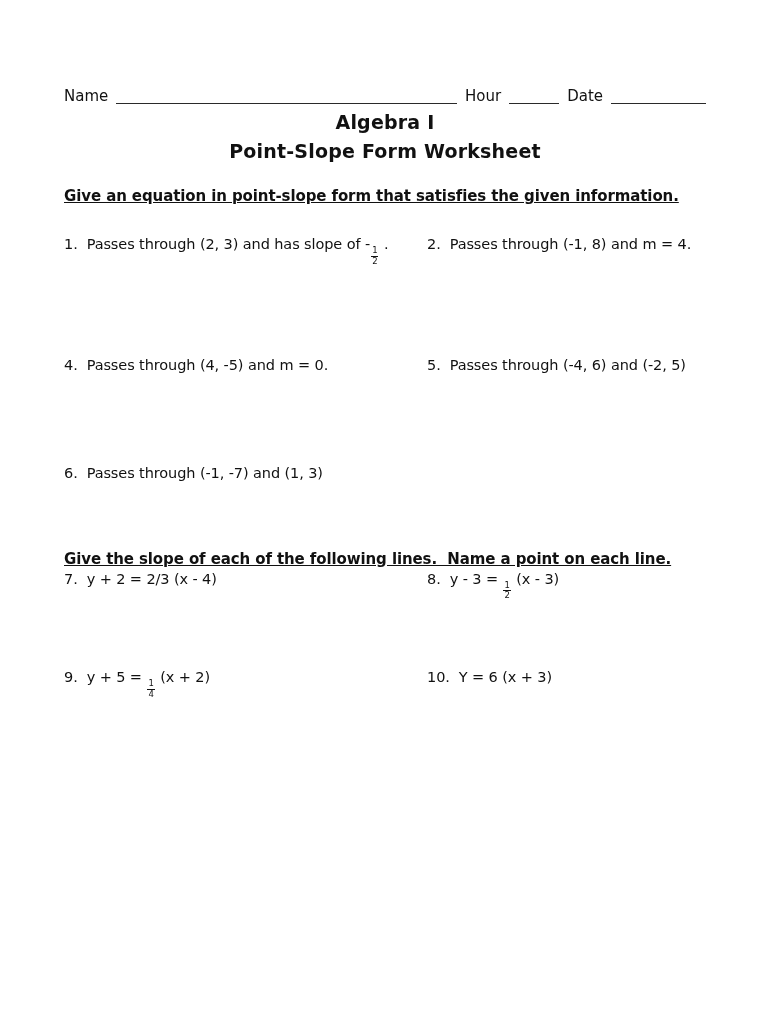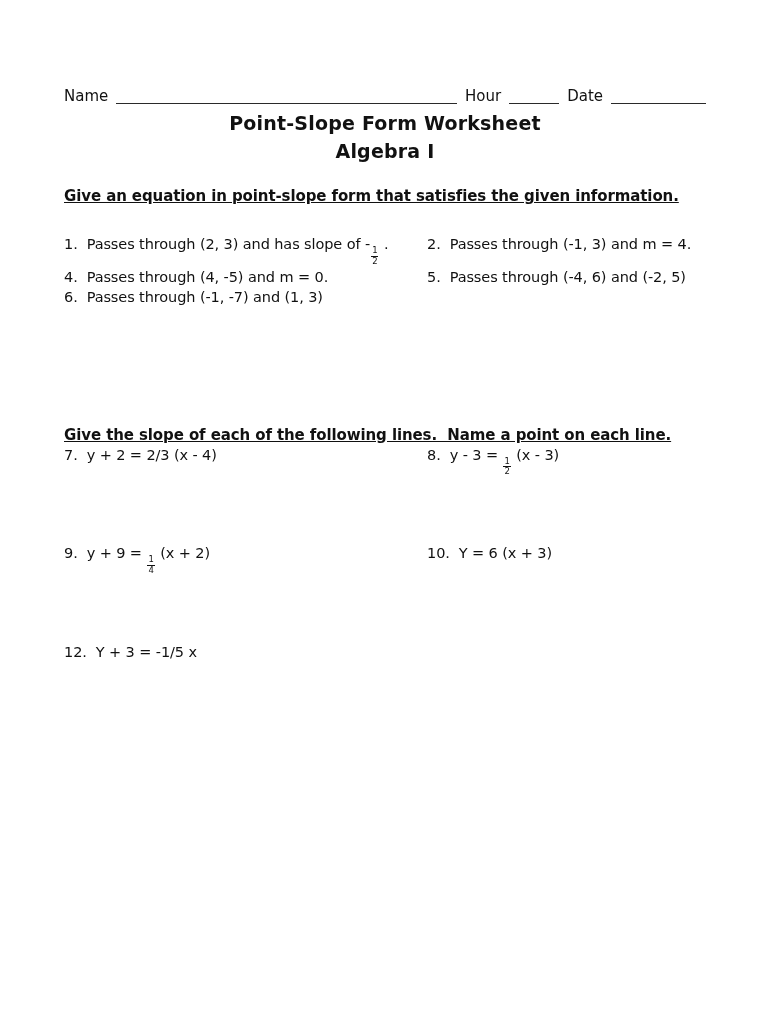--- a/index.html
+++ b/index.html
@@ -45,27 +45,27 @@
 
   .instruction {
     font-weight: bold;
     font-size: 15px;
     line-height: 20px;
     letter-spacing: -0.1px;
     white-space: pre-wrap;
     text-decoration: underline;
   }
   .instruction-1 { margin-top: 23px; }
-  .instruction-2 { margin-top: 118px; }
+  .instruction-2 { margin-top: 66px; }
 
   .grid {
     display: grid;
     grid-template-columns: 363px 1fr;
   }
-  .grid-1 { margin-top: 28px; }
+  .grid-1 { margin-top: 28px; row-gap: 88px; }
   .grid-2 { row-gap: 66px; }
 
   .prob {
     font-size: 14.5px;
     line-height: 20px;
     white-space: nowrap;
     letter-spacing: -0.1px;
   }
   .pnum { margin-right: 9px; }
   .frac {
@@ -86,34 +86,34 @@
 
   <div class="header-line">
     <span>Name</span>
     <span class="blank name-blank"></span>
     <span>Hour</span>
     <span class="blank hour-blank"></span>
     <span>Date</span>
     <span class="blank date-blank"></span>
   </div>
 
+  <div class="title title-course">Algebra I</div>
   <div class="title title-sheet">Point-Slope Form Worksheet</div>
-  <div class="title title-course">Algebra I</div>
 
   <div class="instruction instruction-1">Give an equation in point-slope form that satisfies the given information.</div>
 
   <div class="grid grid-1">
     <div class="prob">
       <span class="pnum">1.</span><span>Passes through (2, 3) and has slope of -</span><span class="frac">
           <span class="fn">1</span>
           <span class="fd">2</span>
         </span><span> .</span>
     </div>
     <div class="prob">
-      <span class="pnum">2.</span><span>Passes through (-1, 3) and m = 4.</span>
+      <span class="pnum">2.</span><span>Passes through (-1, 8) and m = 4.</span>
     </div>
     <div class="prob">
       <span class="pnum">4.</span><span>Passes through (4, -5) and m = 0.</span>
     </div>
     <div class="prob">
       <span class="pnum">5.</span><span>Passes through (-4, 6) and (-2, 5)</span>
     </div>
     <div class="prob">
       <span class="pnum">6.</span><span>Passes through (-1, -7) and (1, 3)</span>
     </div>
@@ -125,21 +125,21 @@
     <div class="prob">
       <span class="pnum">7.</span><span>y + 2 = 2/3 (x - 4)</span>
     </div>
     <div class="prob">
       <span class="pnum">8.</span><span>y - 3 = </span><span class="frac">
           <span class="fn">1</span>
           <span class="fd">2</span>
         </span><span> (x - 3)</span>
     </div>
     <div class="prob">
-      <span class="pnum">9.</span><span>y + 9 = </span><span class="frac">
+      <span class="pnum">9.</span><span>y + 5 = </span><span class="frac">
           <span class="fn">1</span>
           <span class="fd">4</span>
         </span><span> (x + 2)</span>
     </div>
     <div class="prob">
       <span class="pnum">10.</span><span>Y = 6 (x + 3)</span>
     </div>
     <div class="prob">
       <span class="pnum">12.</span><span>Y + 3 = -1/5 x</span>
     </div>

